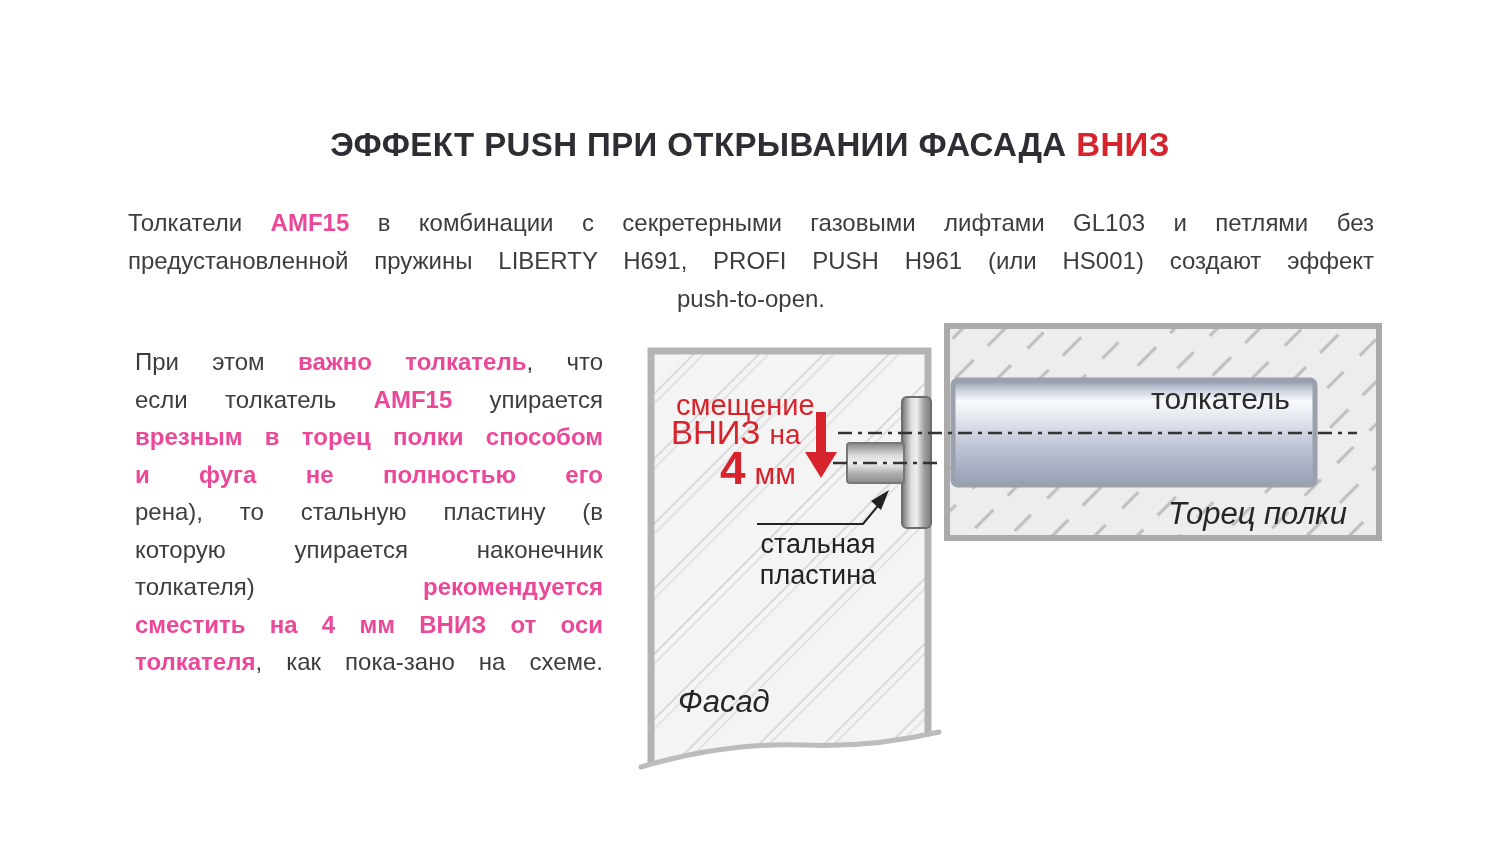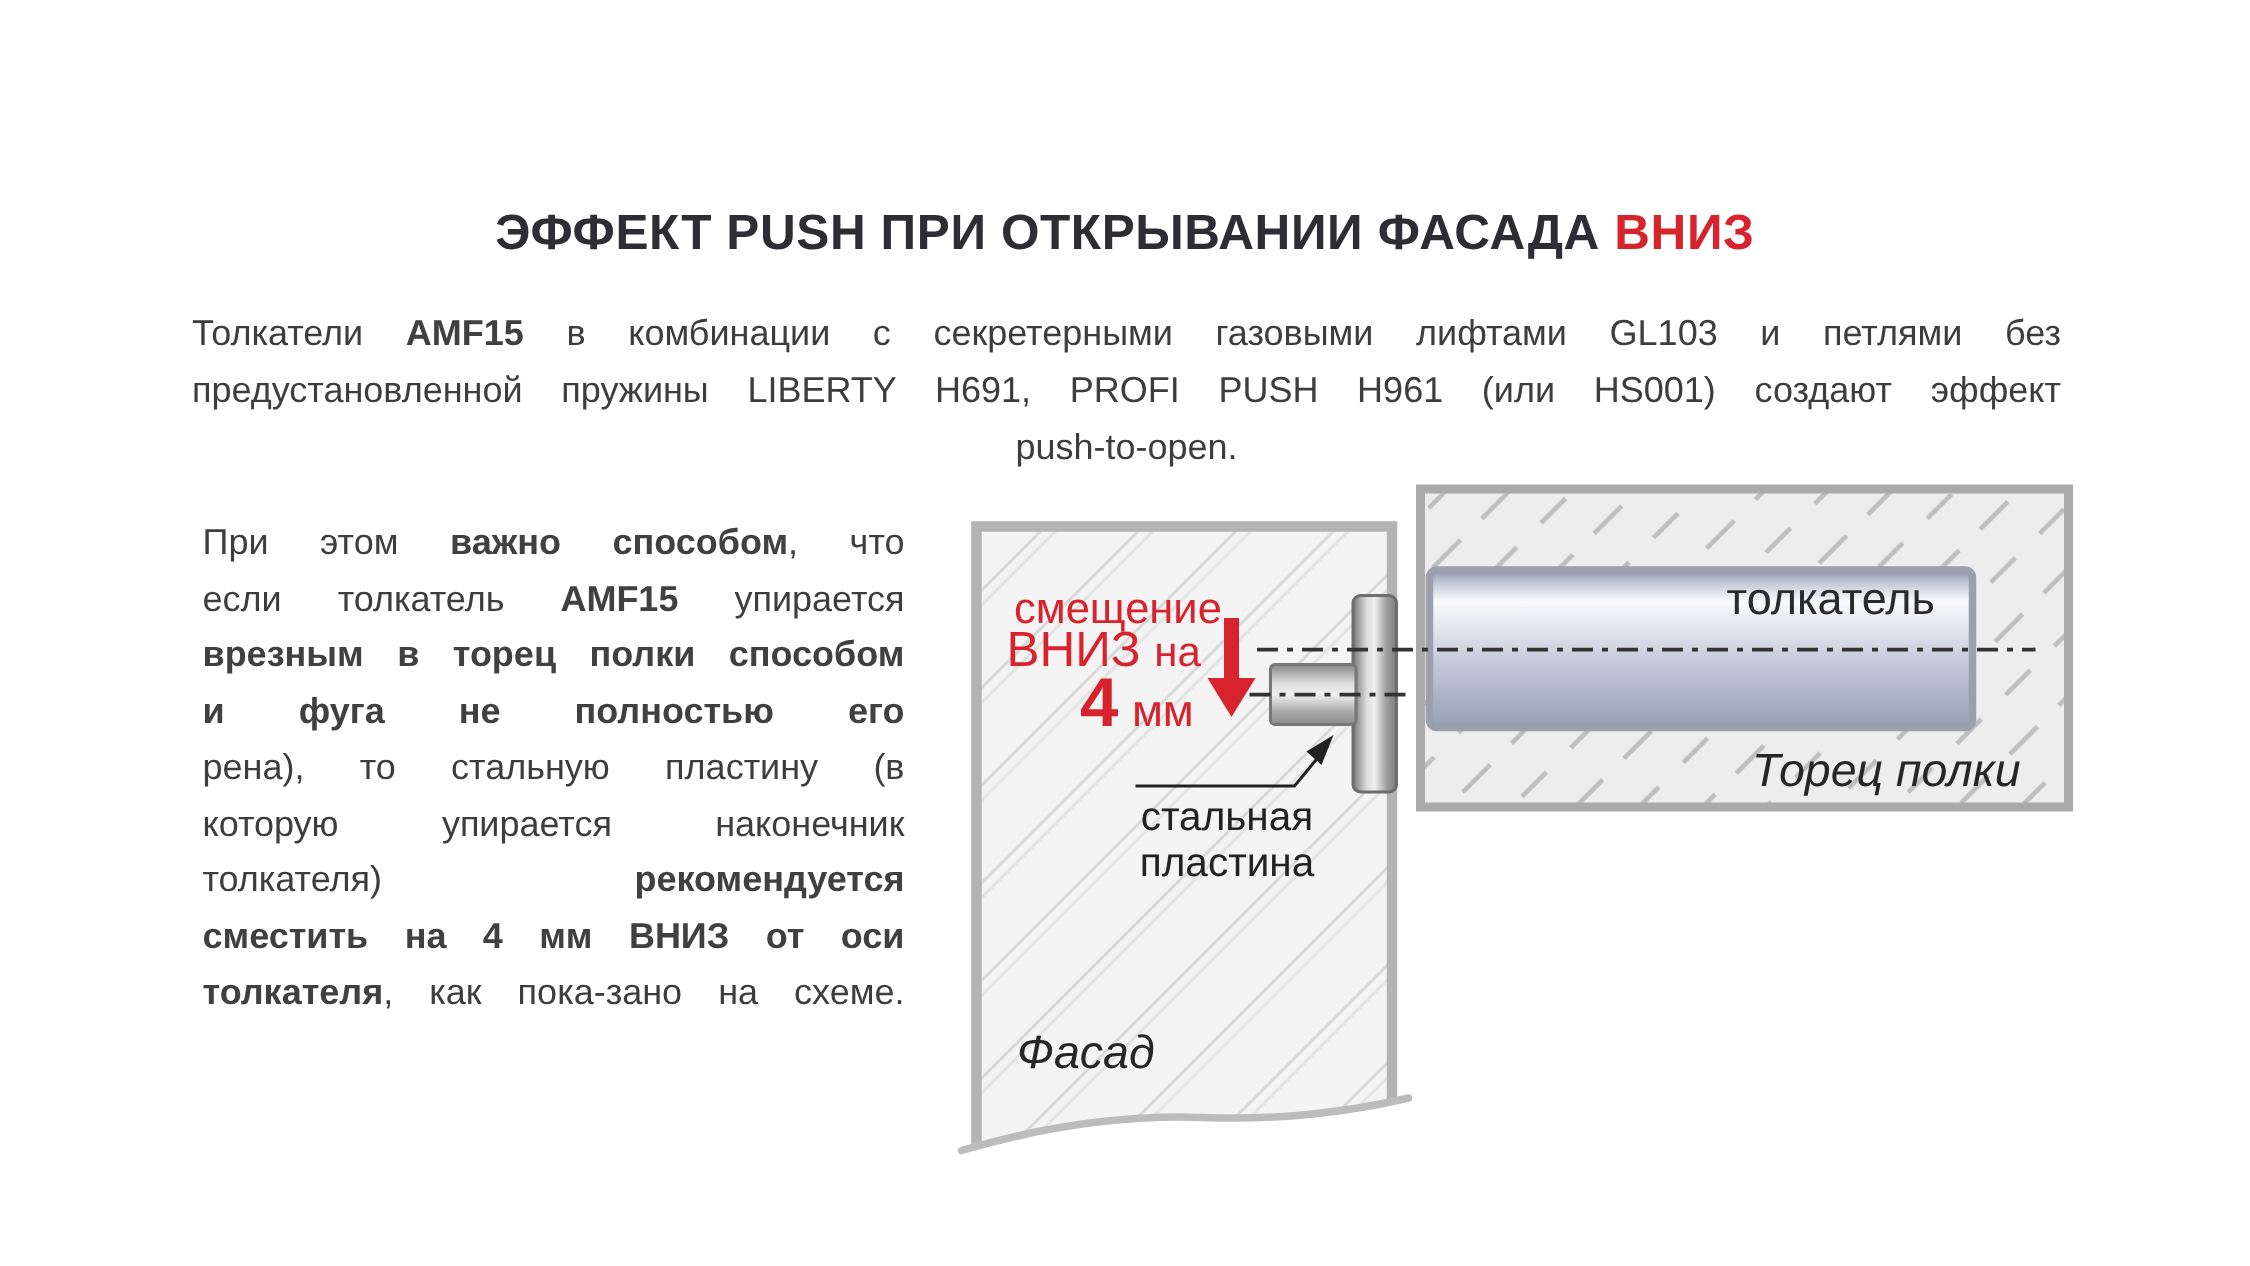--- a/index.html
+++ b/index.html
@@ -1,54 +1,54 @@
 <!DOCTYPE html>
 <html lang="ru"><head>
 <meta charset="utf-8">
 <style>
   html,body{margin:0;padding:0;background:#ffffff;}
   .page{
     position:relative;width:1500px;height:844px;background:#ffffff;overflow:hidden;
     font-family:"Liberation Sans","DejaVu Sans",sans-serif;
   }
   .title{
-    position:absolute;left:0;right:0;top:119px;margin:16px;
+    position:absolute;left:0;right:0;top:119px;margin:6px;
     text-align:center;font-size:33px;line-height:40px;font-weight:800;
     color:#2d2d33;letter-spacing:.4px;
   }
   .title .accent{color:#d7242c;}
   .intro{
     position:absolute;left:128px;top:204px;width:1246px;
     font-size:24px;line-height:38px;color:#3d3d40;
   }
   .note{
     position:absolute;left:135px;top:343px;width:468px;
     font-size:24px;line-height:37.5px;color:#3d3d40;
   }
   .tline{text-align:center;white-space:normal;}
   .tline.jl{text-align:justify;text-align-last:justify;-moz-text-align-last:justify;}
-  .tline .b{font-weight:700;color:#404040;}
+  .tline .b{font-weight:700;color:#ec4899;}
   .diagram-svg{position:absolute;left:0;top:0;}
   svg text{font-family:"Liberation Sans","DejaVu Sans",sans-serif;}
 </style>
 </head>
 <body>
 
 <div class="page">
 
   <h1 class="title"><span>ЭФФЕКТ PUSH ПРИ ОТКРЫВАНИИ ФАСАДА </span><span class="accent">ВНИЗ</span></h1>
 
   <div class="intro">
       <div class="tline jl"><span>Толкатели </span><span class="b">AMF15</span><span> в комбинации с секретерными газовыми лифтами GL103 и петлями без</span></div>
       <div class="tline jl"><span>предустановленной пружины LIBERTY H691, PROFI PUSH H961 (или HS001) создают эффект</span></div>
       <div class="tline"><span>push-to-open.</span></div>
     </div>
 
   <div class="note">
-      <div class="tline jl"><span>При этом </span><span class="b">важно способом</span><span>, что</span></div>
+      <div class="tline jl"><span>При этом </span><span class="b">важно толкатель</span><span>, что</span></div>
       <div class="tline jl"><span>если толкатель </span><span class="b">AMF15</span><span> упирается</span></div>
       <div class="tline jl"><span class="b">врезным в торец полки способом</span></div>
       <div class="tline jl"><span class="b">и фуга не полностью его</span></div>
       <div class="tline jl"><span>рена), то стальную пластину (в</span></div>
       <div class="tline jl"><span>которую упирается наконечник</span></div>
       <div class="tline jl"><span>толкателя) </span><span class="b">рекомендуется</span></div>
       <div class="tline jl"><span class="b">сместить на 4 мм ВНИЗ от оси</span></div>
       <div class="tline jl"><span class="b">толкателя</span><span>, как пока-зано на схеме.</span></div>
     </div>
 

